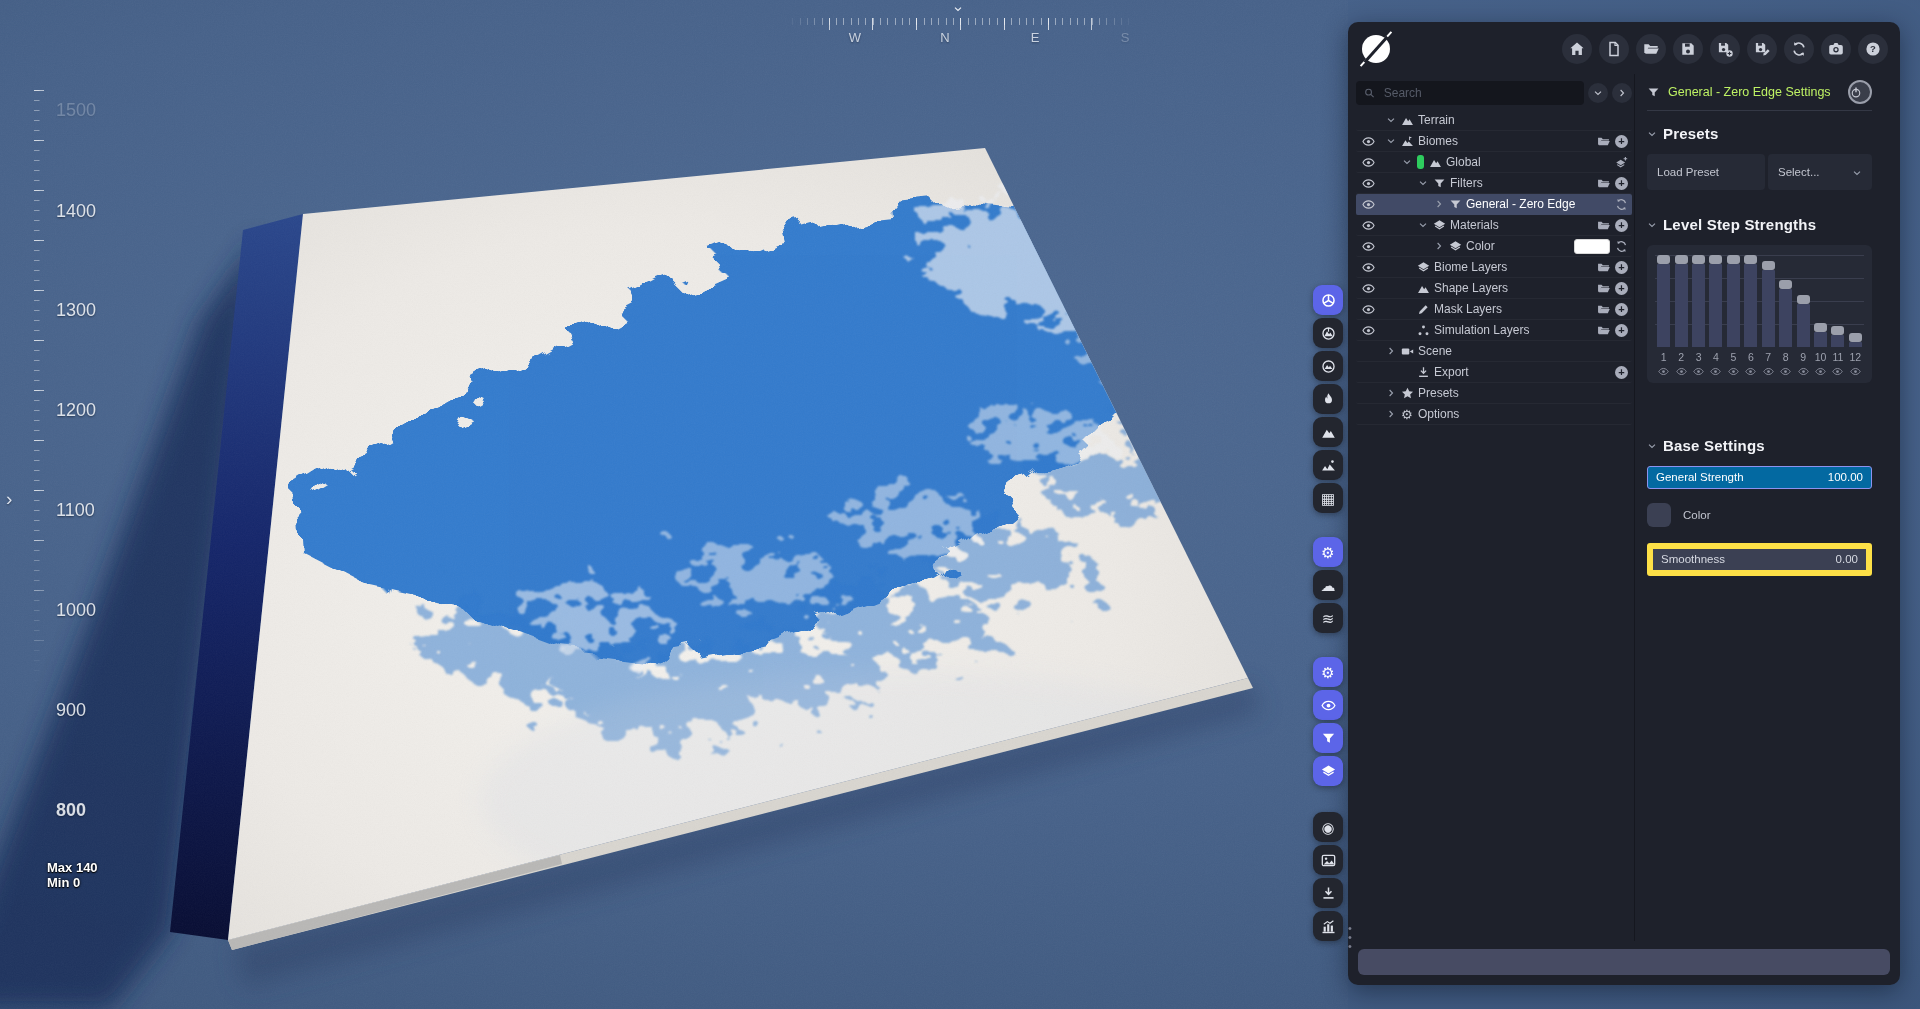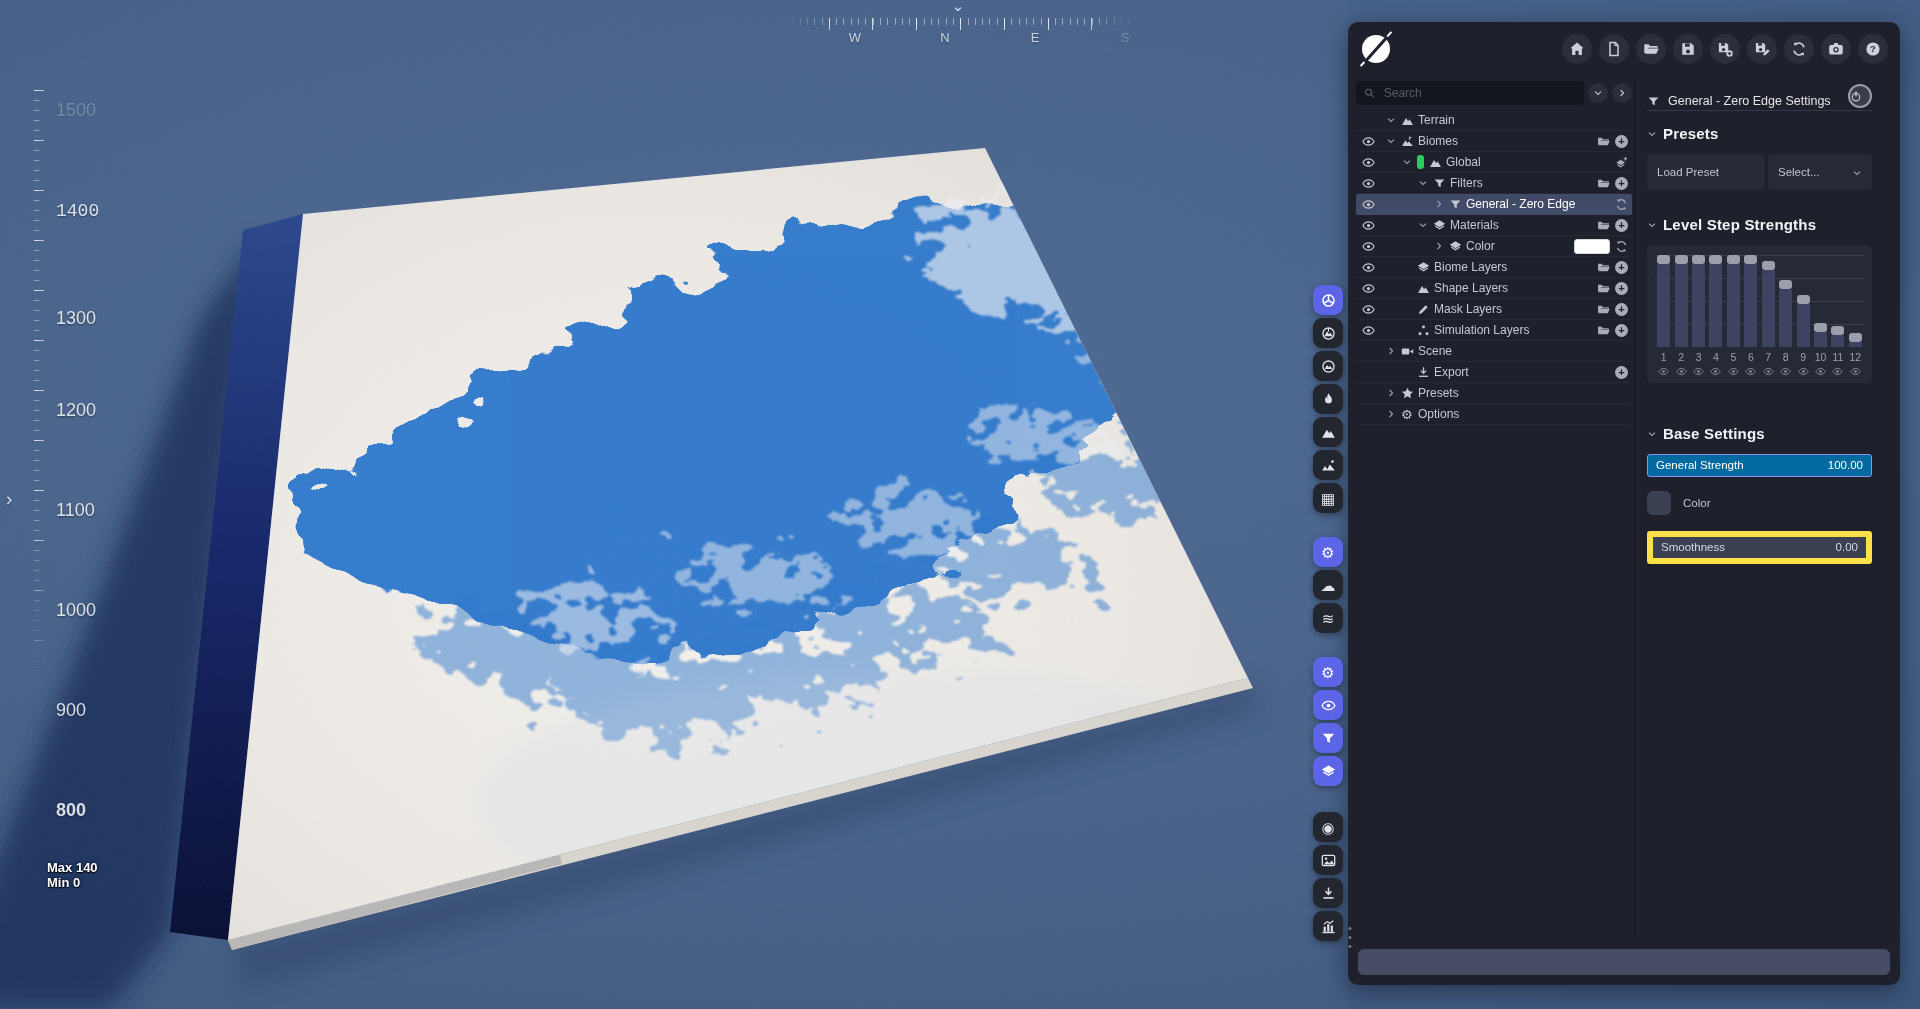--- a/index.html
+++ b/index.html
@@ -85,21 +85,21 @@
   .trow .tag{width:7px;height:14px;border-radius:3px;margin-right:5px;flex:none}
   .trow .ticon{width:17px;flex:none;font-size:13px;display:flex;align-items:center;color:#c6c9d3}
   .trow .tlabel{white-space:nowrap;overflow:hidden;text-overflow:ellipsis}
   .trow .grow{flex:1}
   .trow .r-ic{flex:none;margin-left:5px;font-size:13px;color:#a9adbb;display:flex;align-items:center}
   .plus-badge{width:13px;height:13px;border-radius:50%;background:#a9adbb;color:#1e212b;font-size:11px;
     font-weight:bold;line-height:13px;text-align:center}
   .swatch{width:34px;height:13px;border-radius:3px;background:#fff;border:1px solid #d8d8d8}
 
   
-  .set-header{display:flex;align-items:flex-end;height:32px;margin-top:2px;font-size:12.5px;color:#e5e5e5}
+  .set-header{display:flex;align-items:center;height:32px;margin-top:2px;font-size:12.5px;color:#bef264}
   .set-header .ic{font-size:13px;margin-right:8px;color:#c6c9d3}
   .set-header .grow{flex:1}
   .pwr-btn{width:24px;height:24px;border-radius:50%;background:#3a3e4a;border:2px solid #9a9eaa;
     color:#d7dae2;display:flex;align-items:center;justify-content:center;cursor:pointer;box-sizing:border-box}
   .set-divider{height:1px;background:#343845;margin:2px 0 6px 0}
   .sec-head{display:flex;align-items:center;margin:14px 0 12px 0;color:#f2f3f7}
   .sec-head .chev{font-size:10px;color:#9aa0ae;width:16px}
   .sec-head .txt{font-size:15px;font-weight:bold;letter-spacing:.2px}
   .cell-row{display:flex;margin:2px 0 10px 0}
   .cell{background:#262a36;border-radius:4px;height:36px;display:flex;align-items:center;
@@ -366,22 +366,22 @@
           <div class="letter" style="left: 70px;">W</div>
           <div class="letter" style="left: 160px;">N</div>
           <div class="letter" style="left: 250px;">E</div>
           <div class="letter faint" style="left: 340px;">S</div>
         </div>
     </div>
 
     <div class="elev-ruler"></div>
     <div id="elev-labels">
         <div class="elev-label faint" style="top: 100px;">1500</div>
-        <div class="elev-label" style="top: 201px; font-family: Liberation Mono, monospace;">1400</div>
-        <div class="elev-label" style="top: 308px; text-align: center;">1300</div>
+        <div class="elev-label" style="top: 201px;">1400</div>
+        <div class="elev-label" style="top: 300px; text-align: center;">1300</div>
         <div class="elev-label" style="top: 400px;">1200</div>
         <div class="elev-label" style="top: 500px;">1100</div>
         <div class="elev-label" style="top: 600px; text-align: center;">1000</div>
         <div class="elev-label" style="top: 700px;">900</div>
         <div class="elev-label" style="top: 800px; font-weight: bold;">800</div>
       </div>
     <div class="minmax">
       <div>Max 140</div>
       <div>Min 0</div>
     </div>
@@ -1062,21 +1062,21 @@
                   </div>
                 </div>
                 <div class="chart-num">12</div>
                 <div class="chart-eye"><svg class="ic" style="font-size: 11px;">
                     <use href="#i-eye"></use>
                   </svg></div>
               </div>
             </div>
         </div>
 
-        <div class="sec-head" style="margin-top:42px">
+        <div class="sec-head" style="margin-top:54px">
           <span class="chev"><svg class="ic">
                 <use href="#i-chev-down"></use>
               </svg></span>
           <span class="txt">Base Settings</span>
         </div>
 
         <div class="slider filled">
           <span>General Strength</span>
           <span>100.00</span>
         </div>

